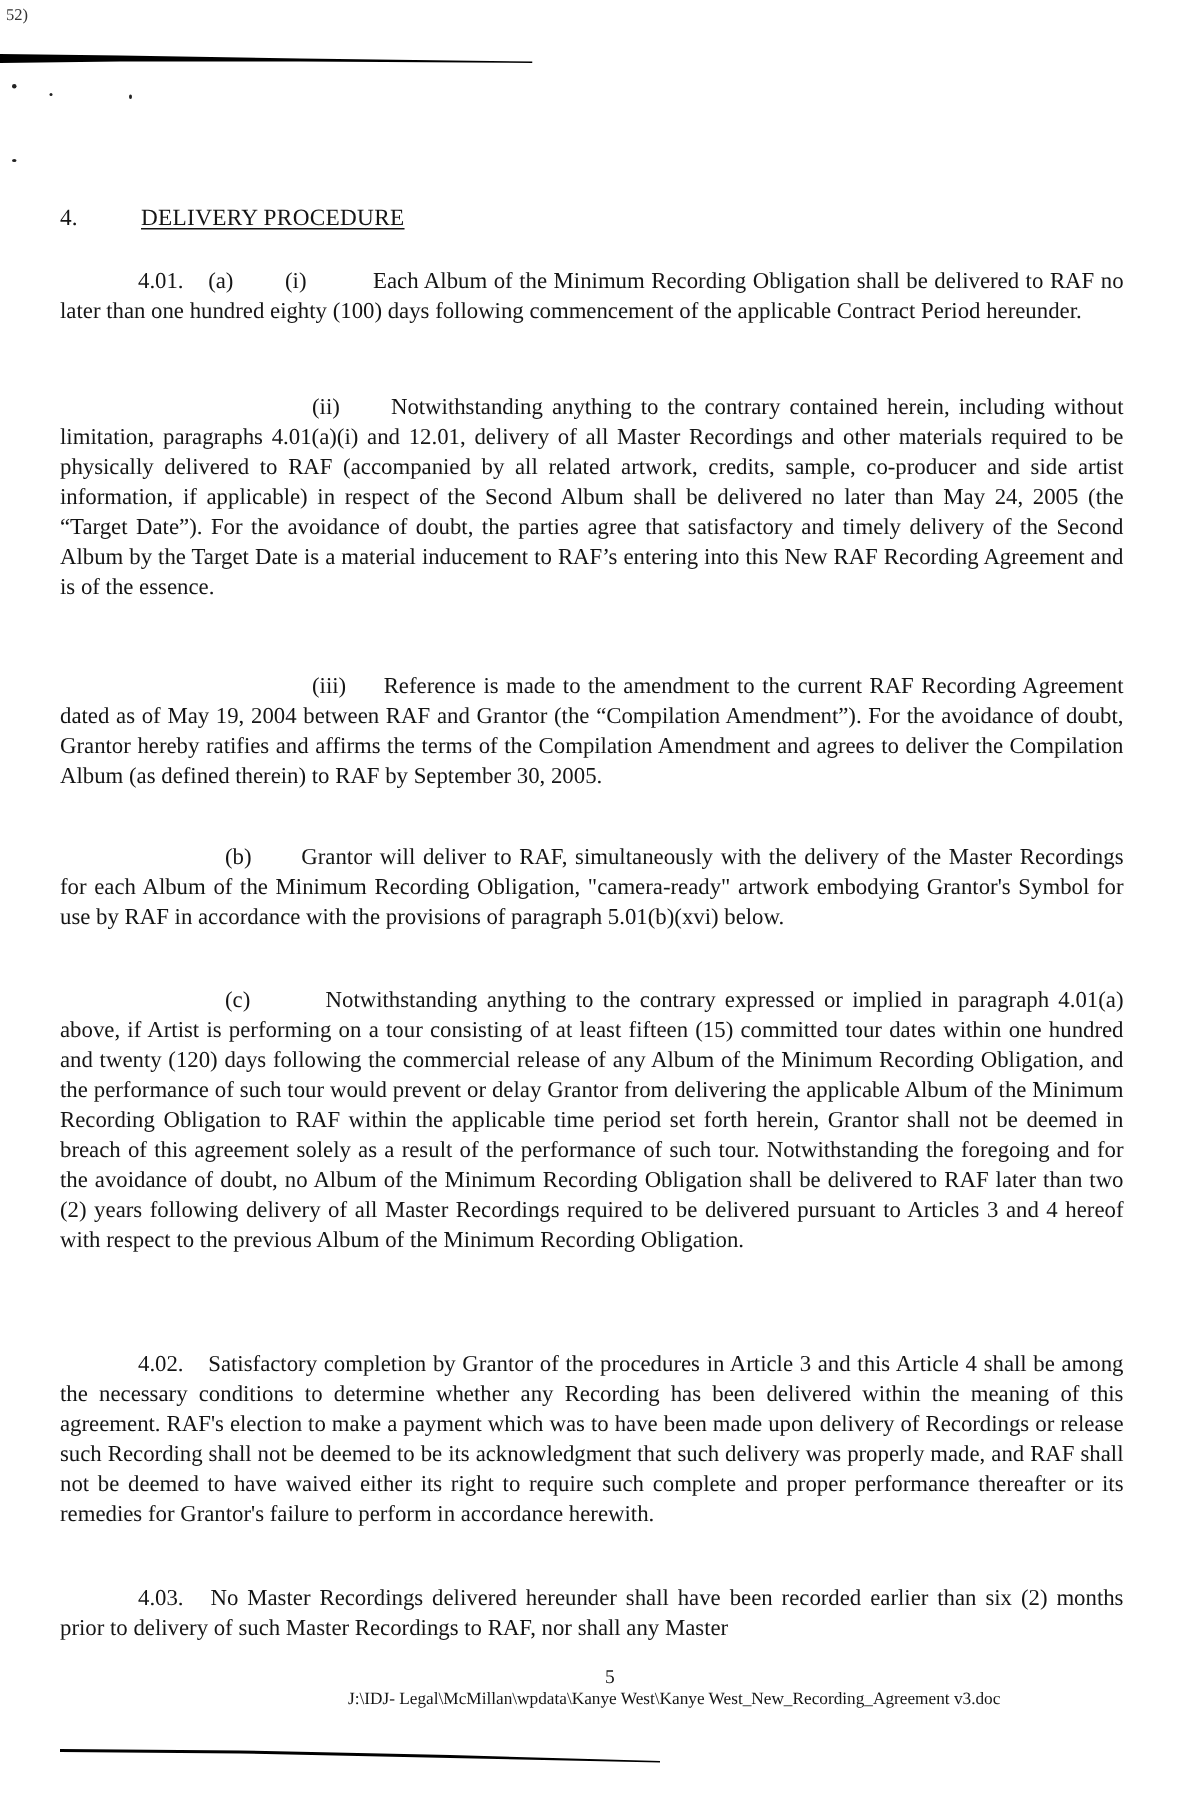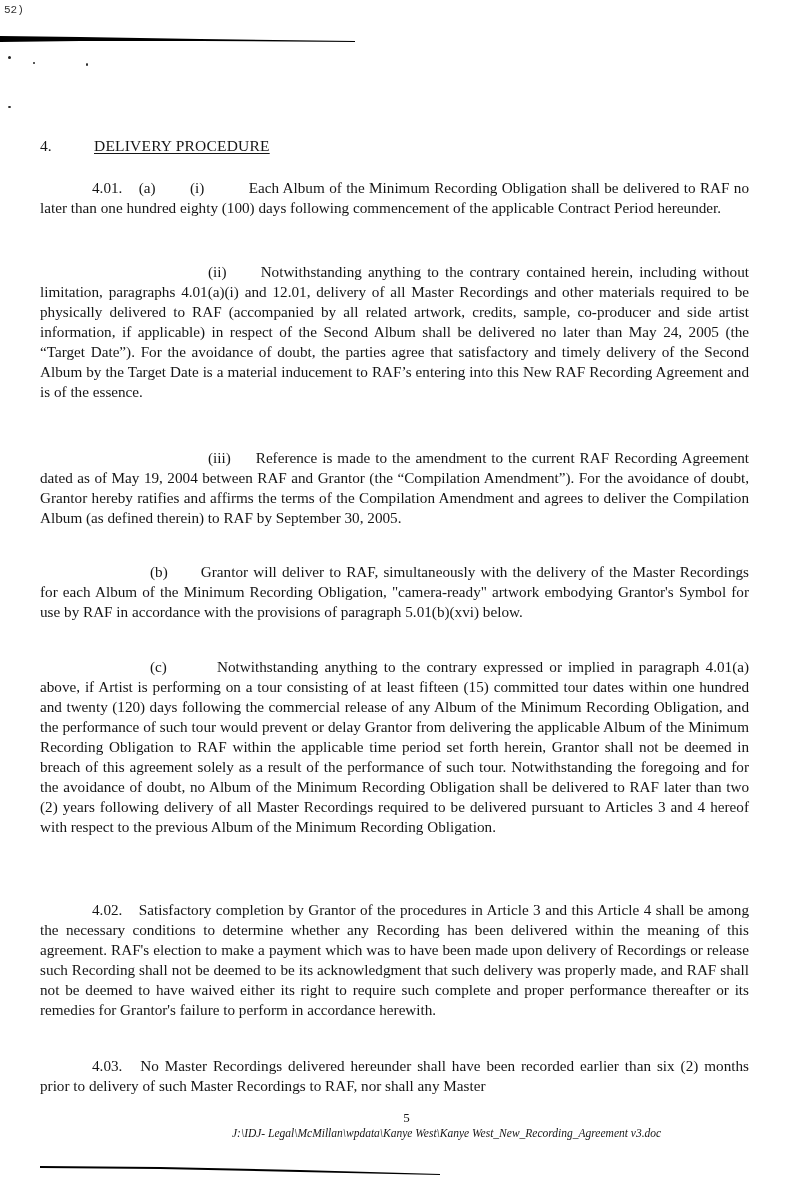--- a/index.html
+++ b/index.html
@@ -3,21 +3,21 @@
   <meta charset="utf-8">
   <style>
     html, body { margin: 0; padding: 0; background: #ffffff; }
     body {
       width: 801px; height: 1200px; position: relative; overflow: hidden;
       font-family: "Liberation Serif", "DejaVu Serif", serif;
       color: #151515;
     }
     .corner-num {
       position: absolute; left: 4px; top: 4px;
-      font-family: Liberation Mono, monospace; font-size: 11px; color: #333;
+      font-family: Liberation Serif, serif; font-size: 11px; color: #333;
     }
     .top-rule {
       position: absolute; left: 0; top: 35px; width: 355px; height: 8px;
     }
     .speck { position: absolute; width: 3px; height: 3px; background: #222; border-radius: 50%; }
     .heading {
       position: absolute; left: 40px; top: 137px; font-size: 15.5px;
       display: flex;
     }
     .heading .num { width: 54px; }
@@ -28,21 +28,21 @@
     }
     .body p { margin: 0; }
     .indent1 { text-indent: 52px; }
     .indent2 { text-indent: 168px; }
     .tab { display: inline-block; }
     .page-no {
       position: absolute; left: 0; width: 801px; top: 1110px; text-align: center;
       font-size: 13px; padding-left: 12px; box-sizing: border-box;
     }
     .footer-path {
-      position: absolute; left: 232px; top: 1127px; font-size: 11.5px; white-space: nowrap; font-style: italic;
+      position: absolute; left: 232px; top: 1127px; font-size: 11.5px; white-space: nowrap;
     }
     .bottom-rule {
       position: absolute; left: 40px; top: 1165px; width: 400px; height: 12px;
     }
   </style>
 </head>
 <body>
 
 <div>
 

